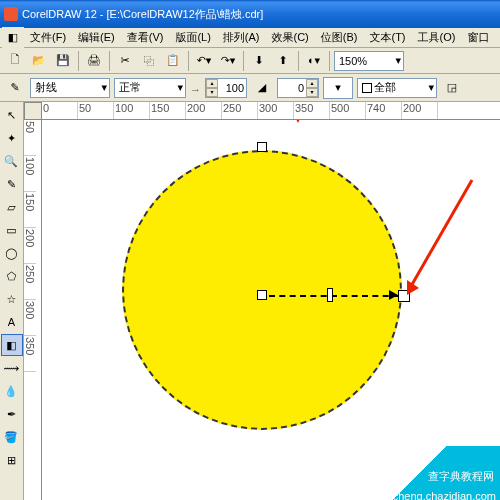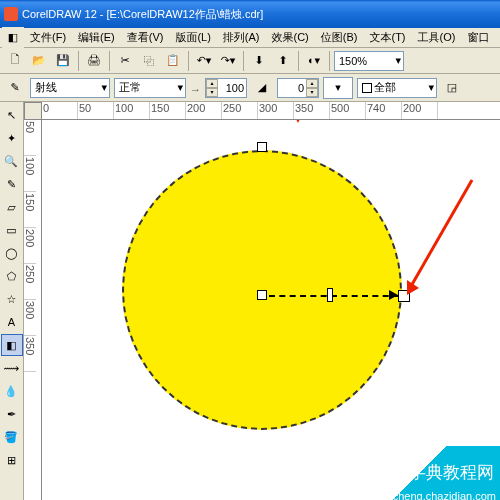--- a/index.html
+++ b/index.html
@@ -29,21 +29,21 @@
 .rl{border-bottom:1px solid #ccc;height:36px;color:#555;writing-mode:vertical-rl;padding-top:1px}
 .corner{position:absolute;top:0;left:0;width:18px;height:18px;background:#ece9d8;border:1px solid #888}
 .canvas{position:absolute;top:18px;left:18px;right:0;bottom:0;background:#fff}
 .circle{position:absolute;left:80px;top:30px;width:280px;height:280px;border-radius:50%;background:#ffed00;border:2px dashed #333}
 .handle{position:absolute;width:10px;height:10px;background:#fff;border:1px solid #000}
 .fill-line{position:absolute;border-top:2px dashed #000}
 .mid-handle{position:absolute;width:6px;height:14px;background:#fff;border:1px solid #000}
 .arrow-tip{position:absolute;width:0;height:0;border-left:9px solid #000;border-top:5px solid transparent;border-bottom:5px solid transparent}
 .red-arrow{stroke:#e20;stroke-width:3;fill:none}
 .watermark{position:absolute;right:0;bottom:0;width:130px;height:60px;background:linear-gradient(135deg,transparent 40%,#0bd 40%);color:#fff;font-size:10px;display:flex;align-items:flex-end;justify-content:flex-end;padding:4px;text-align:right}
-.watermark .wm1{position:absolute;right:6px;bottom:22px;font-size:17px;color:#fff}
+.watermark .wm1{position:absolute;right:6px;bottom:22px;font-size:11px;color:#fff}
 </style>
 </head>
 <body>
 
 <div class="titlebar">
   <div class="icon"></div>
   <span>CorelDRAW 12 - [E:\CorelDRAW12作品\蜡烛.cdr]</span>
 </div>
 
 <div class="menubar">

